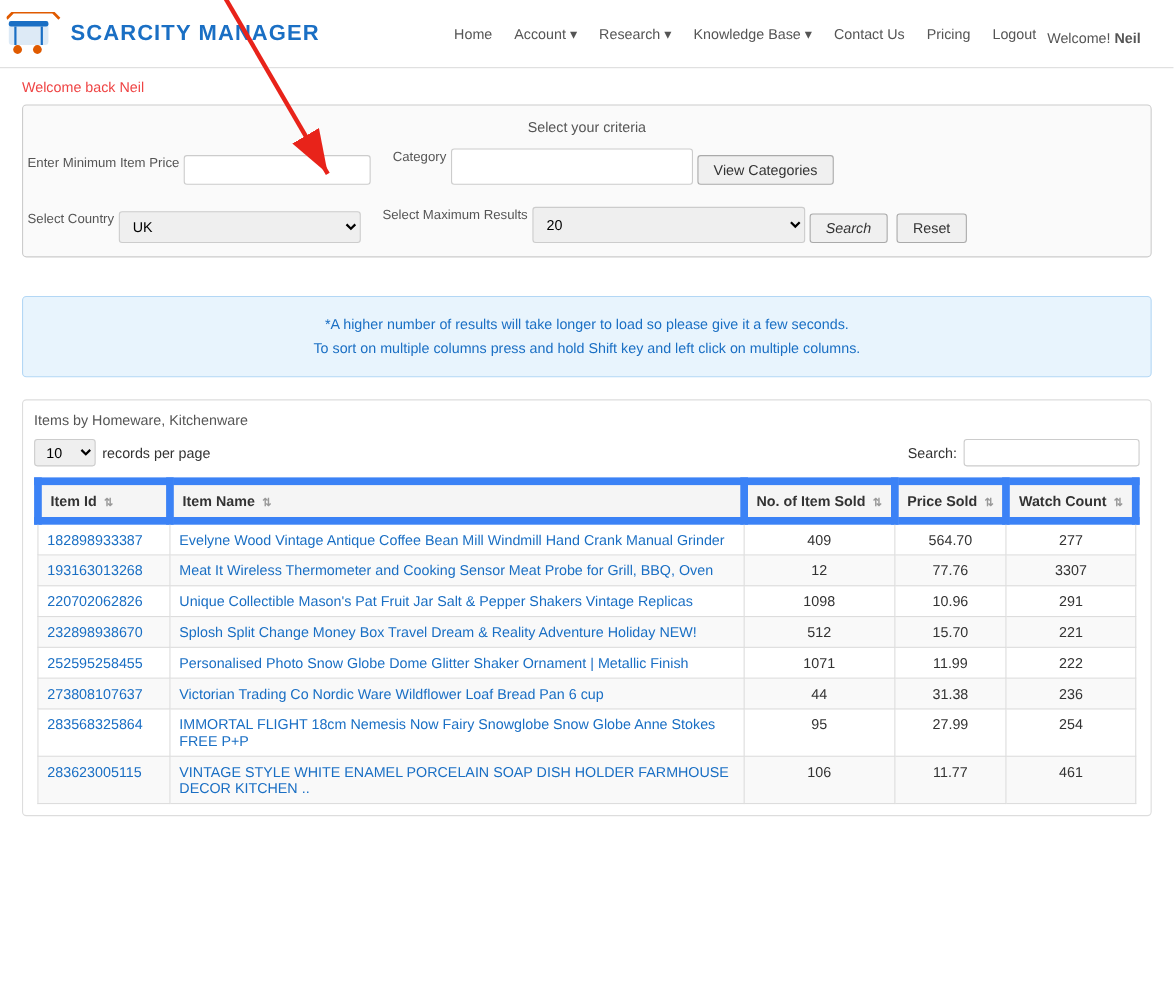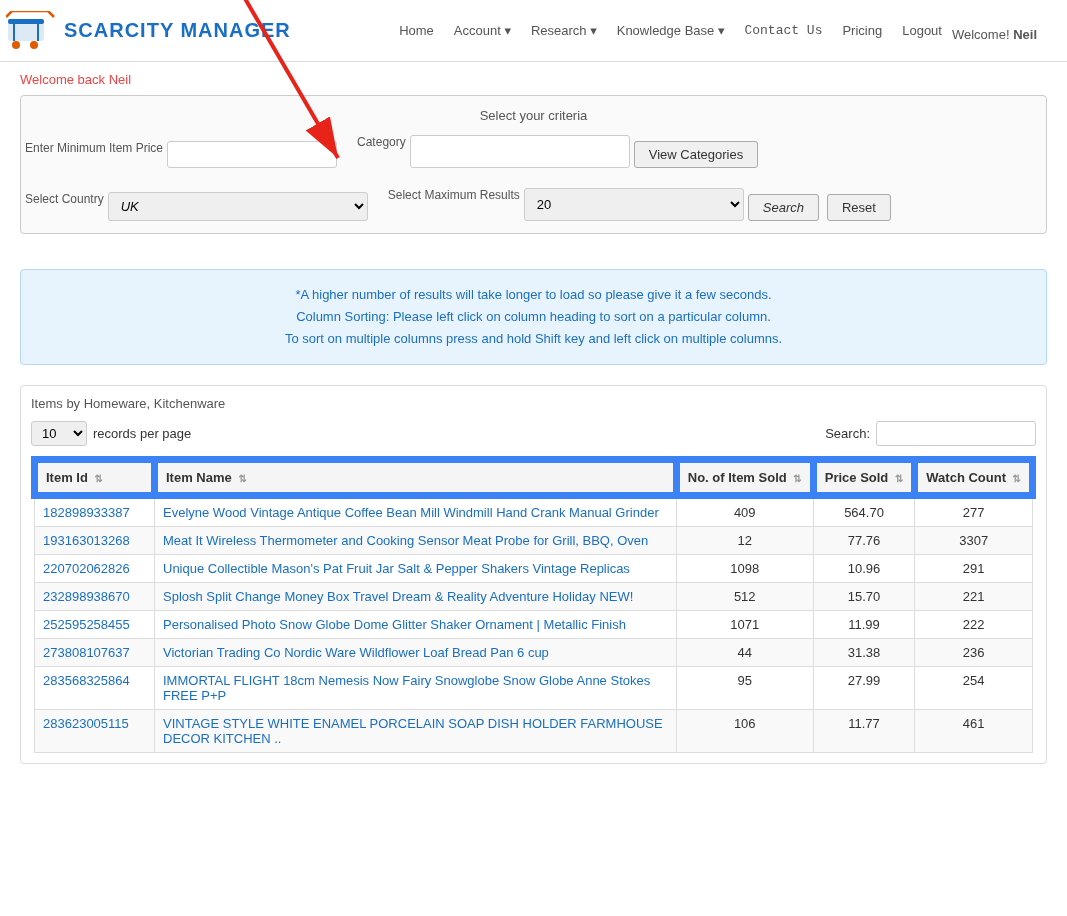--- a/index.html
+++ b/index.html
@@ -67,21 +67,21 @@
     </svg>
     <span class="logo-text">SCARCITY MANAGER</span>
   </div>
 
   <div style="margin-left:auto; display:flex; flex-direction:row; align-items:flex-end;">
     <div style="display:flex; align-items:center;">
       <a href="#" style="padding:8px 10px; color:#555; text-decoration:none; font-size:13px;">Home</a>
       <span style="padding:8px 10px; color:#555; font-size:13px; cursor:pointer;">Account <span>▾</span></span>
       <span style="padding:8px 10px; color:#555; font-size:13px; cursor:pointer;">Research <span>▾</span></span>
       <span style="padding:8px 10px; color:#555; font-size:13px; cursor:pointer;">Knowledge Base <span>▾</span></span>
-      <a href="#" style="padding:8px 10px; color:#555; text-decoration:none; font-size:13px;font-family:Liberation Mono, monospace;">Contact Us</a>
+      <a href="#" style="padding:8px 10px; color:#555; text-decoration:none; font-size:13px;">Contact Us</a>
       <a href="#" style="padding:8px 10px; color:#555; text-decoration:none; font-size:13px;">Pricing</a>
       <a href="#" style="padding:8px 10px; color:#555; text-decoration:none; font-size:13px;">Logout</a>
     </div>
     <div style="font-size:13px; color:#555; padding-right:10px; padding-bottom:4px;">
       <span>Welcome!</span> <strong>Neil</strong>
     </div>
   </div>
 </div>
 
 <div class="content">
@@ -94,32 +94,32 @@
         <label>Enter Minimum Item Price</label>
         <input type="text" style="width: 170px;">
       </div>
       <div class="criteria-field">
         <label>Category</label>
         <input type="text" style="width: 220px;">
         <button class="btn view-cat-btn" style="margin-top:6px;">View Categories</button>
       </div>
       <div class="criteria-field">
         <label>Select Country</label>
-        <select style="width:260px; padding:5px 8px; border:1px solid #ccc; border-radius:3px; font-size:13px;font-style:italic;">
+        <select style="width:220px; padding:5px 8px; border:1px solid #ccc; border-radius:3px; font-size:13px;">
           <option>UK</option>
           <option>US</option>
           <option>AU</option>
           <option>CA</option>
           <option>DE</option>
           <option>FR</option>
         </select>
       </div>
       <div class="criteria-field" style="position:relative;">
         <label>Select Maximum Results</label>
-        <select style="width:220px; padding:5px 8px; border:1px solid #ccc; border-radius:3px; font-size:13px;">
+        <select style="width:248px; padding:5px 8px; border:1px solid #ccc; border-radius:3px; font-size:13px;">
           <option>10</option>
           <option selected="">20</option>
           <option>50</option>
           <option>100</option>
         </select>
 
         <div style="position:absolute; top:-300px; left:-380px; pointer-events:none; z-index:10;">
           <svg width="420" height="320" viewBox="0 0 420 320">
             <defs>
               <marker id="arrowhead" markerWidth="10" markerHeight="7" refX="10" refY="3.5" orient="auto">
@@ -132,21 +132,20 @@
         <div style="display:flex; gap:8px; margin-top:6px; justify-content:flex-end;">
           <button class="btn btn-search">Search</button>
           <button class="btn">Reset</button>
         </div>
       </div>
     </div>
   </div>
 
   <div class="info-box">
     <div>*A higher number of results will take longer to load so please give it a few seconds.</div>
-    <div>Column Sorting: Please left click on column heading to sort on a particular column.</div>
     <div>To sort on multiple columns press and hold Shift key and left click on multiple columns.</div>
   </div>
 
   <div class="table-section">
     <div class="table-label">Items by Homeware, Kitchenware</div>
     <div class="table-controls">
       <div class="records-per-page">
         <select>
           <option selected="">10</option>
           <option>25</option>

